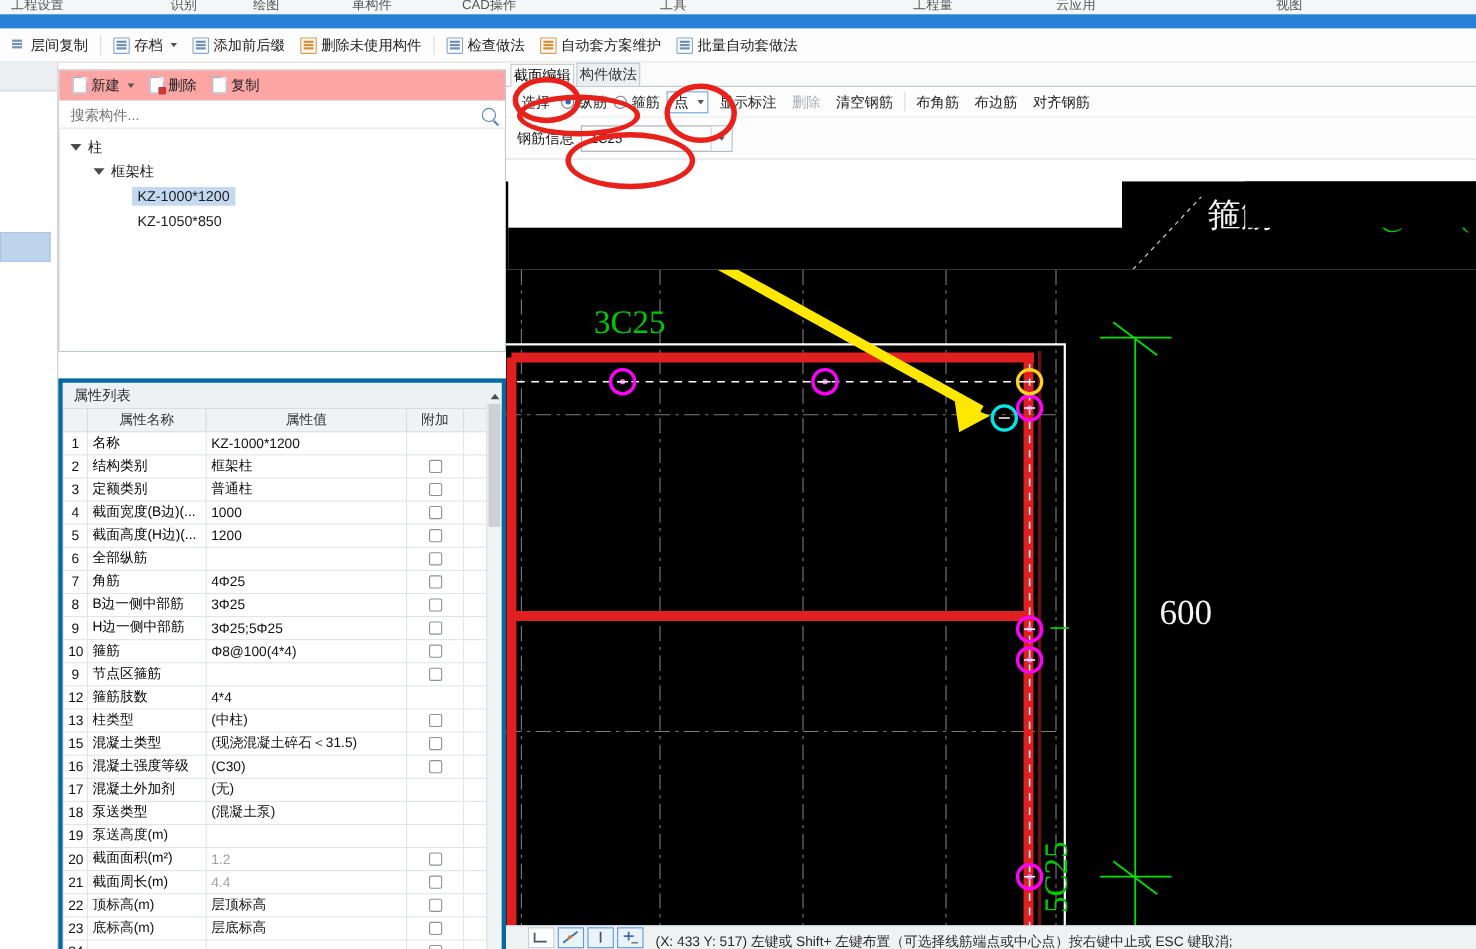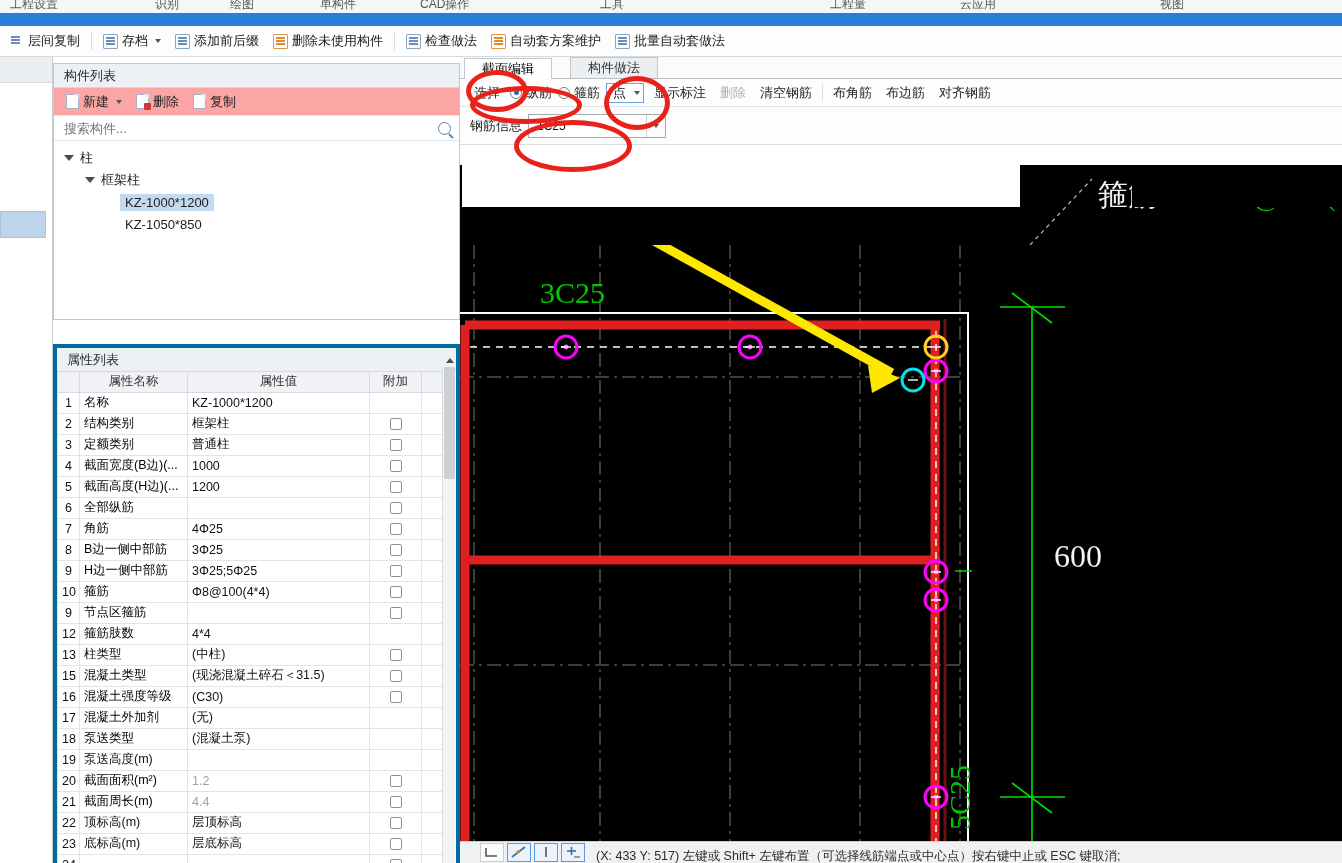--- a/index.html
+++ b/index.html
@@ -184,23 +184,23 @@
   
   .editor {
     position: absolute; left: 460px; top: 57px; width: 882px; height: 806px;
     background: #ffffff;
   }
   .tabs {
     height: 22px; display: flex; align-items: flex-end;
     border-bottom: 1px solid #b9bec3; background: #fbfbfb; padding-left: 4px;
   }
   .tab {
-    height: 21px; padding: 0 17px; font-size: 13px; display: flex;
+    height: 21px; padding: 0 2px; font-size: 13px; display: flex;
     align-items: center; border: 1px solid #c3c8cd; border-bottom: none;
-    background: #eceff2; color: #333; margin-right: 18px;
+    background: #eceff2; color: #333; margin-right: 2px;
   }
   .tab.active { background: #ffffff; color: #000; position: relative; top: 1px; }
 
   .rebar-toolbar {
     height: 28px; display: flex; align-items: center; gap: 6px;
     padding-left: 10px; background: #fdfdfd; border-bottom: 1px solid #e3e6e9;
     font-size: 13px; color: #222;
   }
   .tb-text { padding: 0 4px; cursor: default; white-space: nowrap; }
   .tb-text.disabled { color: #adb1b5; }
@@ -314,21 +314,20 @@
       <span>批量自动套做法</span>
     </div>
   </div>
 
   <div class="left-strip">
     <div class="left-strip-head"></div>
     <div class="left-strip-sel"></div>
   </div>
 
   <div class="comp-panel">
-    <div class="panel-title">构件列表</div>
     <div class="comp-toolbar">
       <div class="ct-btn">
         <span class="doc-ico"></span>
         <span>新建</span>
         <span class="caret-d"></span>
       </div>
       <div class="ct-btn">
         <span class="doc-ico del"></span>
         <span>删除</span>
       </div>

